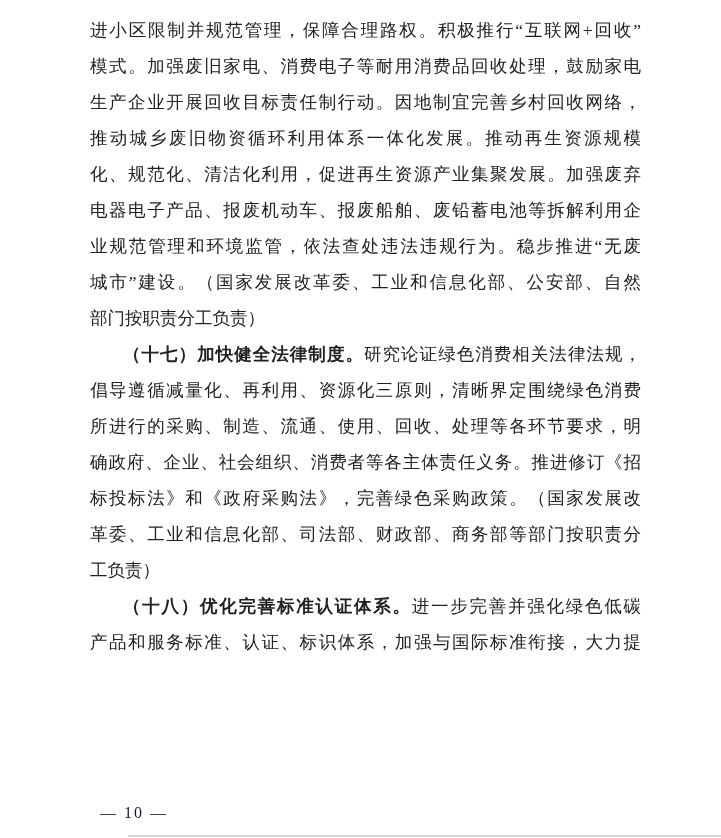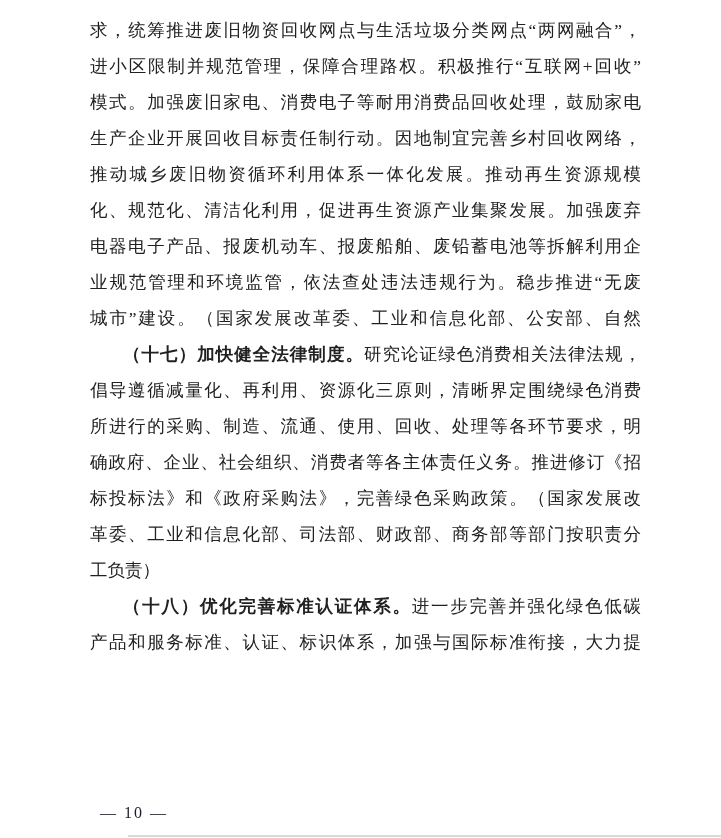--- a/index.html
+++ b/index.html
@@ -68,29 +68,29 @@
     height: 2px;
     background: #d9d9d9;
   }
 </style>
 </head>
 <body>
 
 <div class="page">
   <div class="text-block">
 
-    <div class="line">求，统筹推进废旧物资回收网点与生活垃圾分类网点“两网融合”，</div>
     <div class="line">进小区限制并规范管理，保障合理路权。积极推行“互联网+回收”</div>
     <div class="line">模式。加强废旧家电、消费电子等耐用消费品回收处理，鼓励家电</div>
     <div class="line">生产企业开展回收目标责任制行动。因地制宜完善乡村回收网络，</div>
     <div class="line">推动城乡废旧物资循环利用体系一体化发展。推动再生资源规模</div>
     <div class="line">化、规范化、清洁化利用，促进再生资源产业集聚发展。加强废弃</div>
     <div class="line">电器电子产品、报废机动车、报废船舶、废铅蓄电池等拆解利用企</div>
     <div class="line">业规范管理和环境监管，依法查处违法违规行为。稳步推进“无废</div>
     <div class="line">城市”建设。（国家发展改革委、工业和信息化部、公安部、自然</div>
+    <div class="line para-end">部门按职责分工负责）</div>
 
 
     <div class="line indent"><span class="lead">（十七）加快健全法律制度。</span><span>研究论证绿色消费相关法律法规，</span></div>
     <div class="line">倡导遵循减量化、再利用、资源化三原则，清晰界定围绕绿色消费</div>
     <div class="line">所进行的采购、制造、流通、使用、回收、处理等各环节要求，明</div>
     <div class="line">确政府、企业、社会组织、消费者等各主体责任义务。推进修订《招</div>
     <div class="line">标投标法》和《政府采购法》，完善绿色采购政策。（国家发展改</div>
     <div class="line">革委、工业和信息化部、司法部、财政部、商务部等部门按职责分</div>
     <div class="line para-end">工负责）</div>
 

